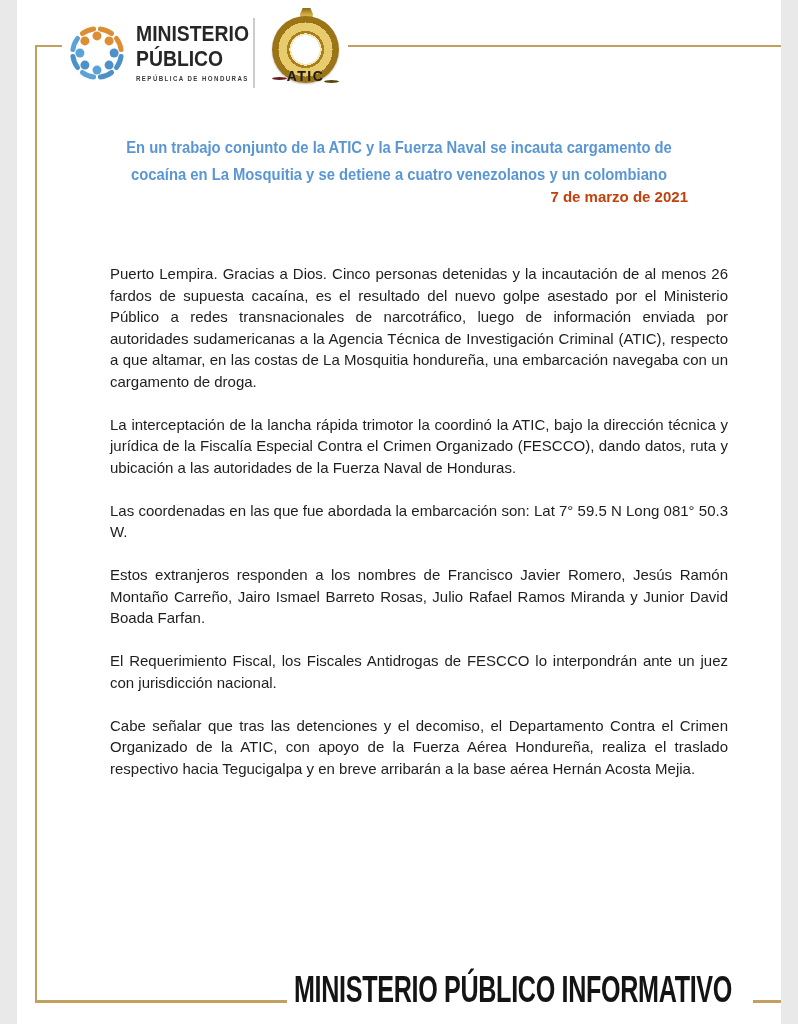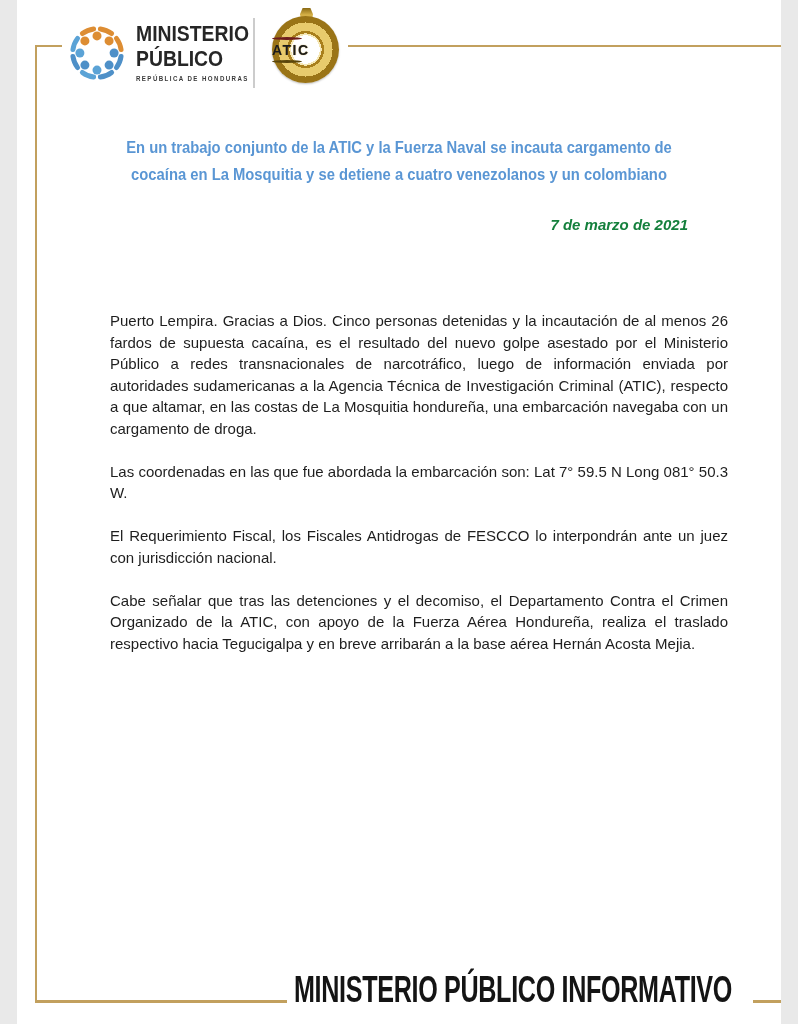--- a/index.html
+++ b/index.html
@@ -43,47 +43,46 @@
     position:absolute; left:255px; top:16px; width:67px; height:67px;
     border-radius:50%;
     background:radial-gradient(circle,
       #ffffff 0 30%,
       #f5e7b4 30% 34%,
       #a97f1c 34% 39%,
       #e8cb6d 39% 57%,
       #9a7417 57% 76%,
       #d3ab47 76% 86%,
       #7a5c10 86% 100%);
-    display:flex; flex-direction:column; align-items:flex-start; justify-content:center;
+    display:flex; flex-direction:row; align-items:flex-end; justify-content:center;
     box-shadow:0 1px 2px rgba(0,0,0,.25);
   }
   .atic-arc{ width:30px; height:3px; border-radius:50%; }
   .atic-arc-top{ background:#6e1d1d; margin-bottom:3px; }
   .atic-arc-bottom{ background:#5a460c; margin-top:3px; }
   .atic-label{
     font-size:14px; font-weight:bold; letter-spacing:1.5px; color:#1c1c1c;
     text-shadow:0 0 1px #b08f2e; line-height:14px;
   }
 
   
   .title{
     position:absolute; left:50%; top:134px; width:700px;
     transform:translateX(-50%) scaleX(0.87);
     text-align:center;
     color:#5a96d4; font-weight:bold; font-size:17px; line-height:27px;
   }
   .date{
-    position:absolute; right:93px; top:216px;
-    font-size:15px; font-weight:bold; color:#15803d;font-style:italic;
+    position:absolute; right:93px; top:188px;
+    font-size:15px; font-weight:bold; color:#c2410c;
   }
   .body-text{
     position:absolute; left:93px; top:263px; width:618px;
     font-size:15px; line-height:21.5px; color:#1e1e1e;
     text-align:justify;
-    margin-top:47px;
   }
   .body-text p{ margin:0 0 21.5px 0; }
 
   
   .footer-banner{
     position:absolute; left:277px; top:971px;
     font-size:37px; font-weight:bold; letter-spacing:-0.5px; line-height:37px;
     color:#141414; white-space:nowrap;
     transform:scaleX(0.68); transform-origin:left top;
   }
@@ -156,20 +155,22 @@
 
   <div class="title">
     <div>En un trabajo conjunto de la ATIC y la Fuerza Naval se incauta cargamento de</div>
     <div>cocaína en La Mosquitia y se detiene a cuatro venezolanos y un colombiano</div>
   </div>
 
   <div class="date">7 de marzo de 2021</div>
 
   <div class="body-text">
     <p>Puerto Lempira. Gracias a Dios. Cinco personas detenidas y la incautación de al menos 26 fardos de supuesta cacaína, es el resultado del nuevo golpe asestado por el Ministerio Público a redes transnacionales de narcotráfico, luego de información enviada por autoridades sudamericanas a la Agencia Técnica de Investigación Criminal (ATIC), respecto a que altamar, en las costas de La Mosquitia hondureña, una embarcación navegaba con un cargamento de droga.</p>
+    <p>La interceptación de la lancha rápida trimotor la coordinó la ATIC, bajo la dirección técnica y jurídica de la Fiscalía Especial Contra el Crimen Organizado (FESCCO), dando datos, ruta y ubicación a las autoridades de la Fuerza Naval de Honduras.</p>
     <p>Las coordenadas en las que fue abordada la embarcación son: Lat 7° 59.5 N Long 081° 50.3 W.</p>
+    <p>Estos extranjeros responden a los nombres de Francisco Javier Romero, Jesús Ramón Montaño Carreño, Jairo Ismael Barreto Rosas, Julio Rafael Ramos Miranda y Junior David Boada Farfan.</p>
     <p>El Requerimiento Fiscal, los Fiscales Antidrogas de FESCCO lo interpondrán ante un juez con jurisdicción nacional.</p>
     <p>Cabe señalar que tras las detenciones y el decomiso, el Departamento Contra el Crimen Organizado de la ATIC, con apoyo de la Fuerza Aérea Hondureña, realiza el traslado respectivo hacia Tegucigalpa y en breve arribarán a la base aérea Hernán Acosta Mejia.</p>
   </div>
 
   <div class="footer-banner">MINISTERIO PÚBLICO INFORMATIVO</div>
 
 </div>
 
 </body></html>

